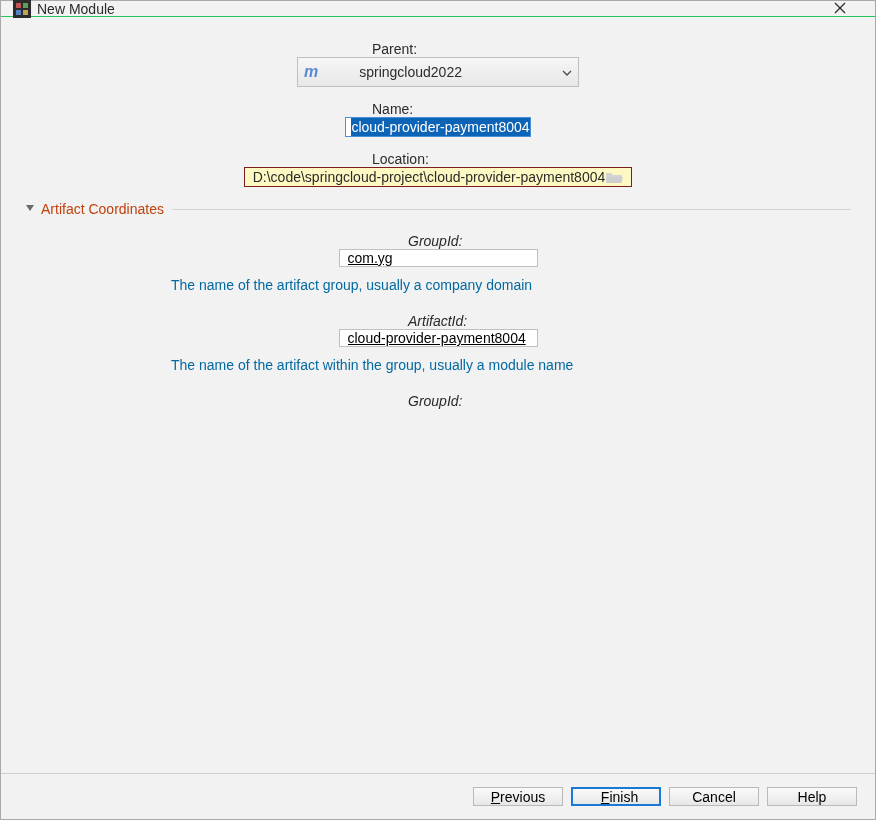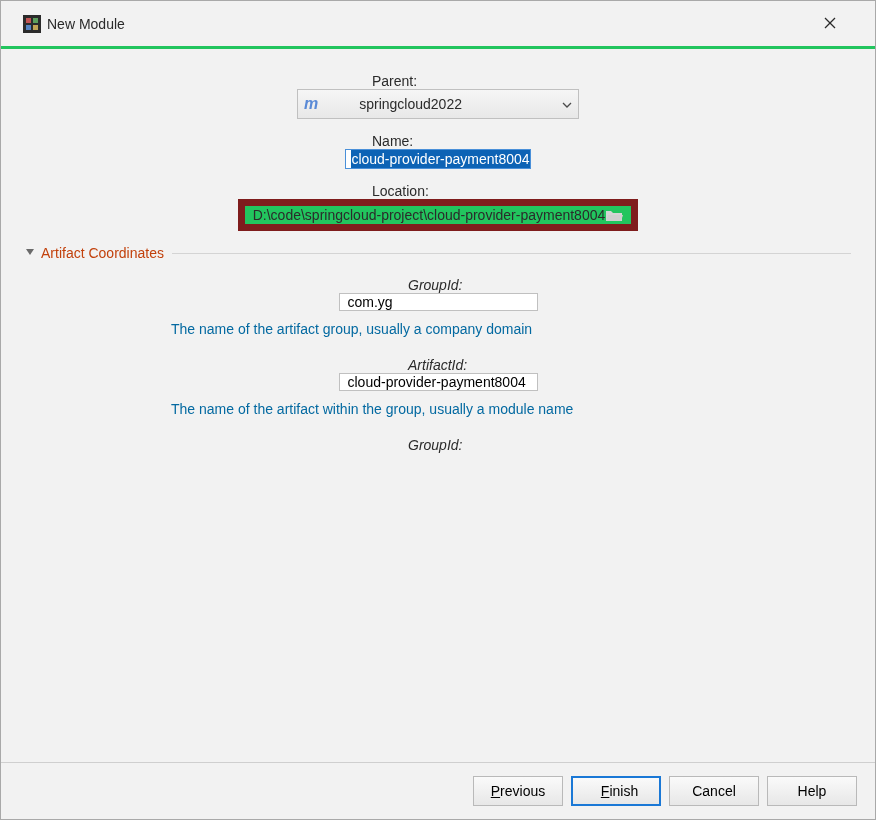--- a/index.html
+++ b/index.html
@@ -12,25 +12,25 @@
       height: 820px;
       overflow: hidden;
     }
     .window-border {
       border: 1px solid #a9a9a9;
       height: 100%;
       display: flex;
       flex-direction: column;
     }
     .title-bar {
-      height: 48px;
-      display: flex;
-      align-items: center;
-      border-bottom: 3px solid #22c55e;
-      padding: 0 22px;
+      height: 16px;
+      display: flex;
+      align-items: center;
+      border-bottom: 1px solid #22c55e;
+      padding: 0 12px;
     }
     .title-icon {
       width: 18px;
       height: 18px;
       margin-right: 6px;
       flex-shrink: 0;
     }
     .title-text { font-size: 14px; }
     .title-spacer { flex: 1; }
     .close-btn {
@@ -55,20 +55,21 @@
     }
     .input-field {
       flex: 1;
       height: 30px;
       border: 1px solid #c0c0c0;
       background: #fff;
       padding: 0 8px;
       font-family: inherit;
       font-size: 14px;
       outline: none;
+      text-decoration: underline;
     }
     .name-val-selected {
       background: #0d63b5;
       color: #fff;
       padding: 1px 0;
       display: inline-block;
     }
     .name-wrapper {
       flex: 1;
       border: 1px solid #4a90d9;
@@ -93,22 +94,22 @@
       font-weight: bold;
       font-size: 16px;
       margin-right: 4px;
     }
     .combo-text { flex: 1; font-size: 14px; margin-left: 37px; }
     .combo-arrow { font-size: 10px; color: #4a4a4a; }
     .location-wrapper {
       flex: 1;
       display: flex;
       align-items: center;
-      border: 7px solid #7f1d1d;
-      background: #22c55e;
+      border: 1px solid #7f1d1d;
+      background: #fef9c3;
       height: 30px;
       padding: 0 8px;
     }
     .location-text { flex: 1; }
     .folder-icon { width: 18px; height: 18px; color: #bdbdbd; }
     .section-row {
       display: flex;
       align-items: center;
       margin: 8px 0 16px 0;
     }
@@ -137,21 +138,21 @@
     }
     .footer {
       border-top: 1px solid #cfcfcf;
       padding: 13px 18px;
       display: flex;
       justify-content: flex-end;
       gap: 8px;
     }
     .btn {
       min-width: 90px;
-      height: 30px;
+      height: 19px;
       border: 1px solid #b9b9b9;
       background: linear-gradient(#fafafa, #e7e7e7);
       font-family: inherit;
       font-size: 14px;
       cursor: default;
       padding: 0 12px;
     }
     .btn-primary { border: 2px solid #1a78d6; padding-left: 19px; }
     .mnemonic { text-decoration: underline; }
   </style>

